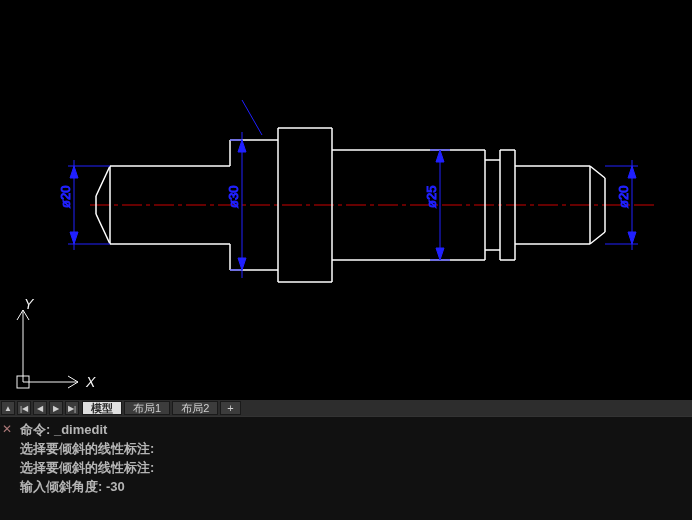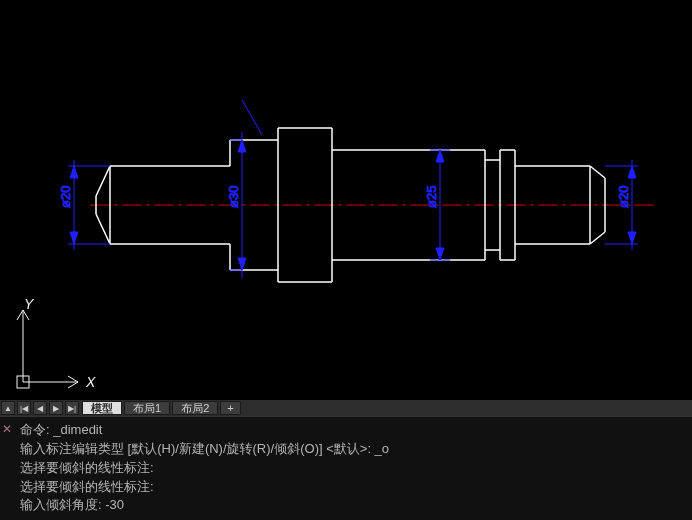--- a/index.html
+++ b/index.html
@@ -10,21 +10,21 @@
     .ucs-lbl { position: absolute; color: #f5f5f5; font-size: 14px; font-family: sans-serif; font-style: italic; }
     .ucs-lbl.y { left: 16px; top: 4px; }
     .ucs-lbl.x { left: 78px; top: 82px; }
     .tabbar { width: 100%; height: 16px; background: #2d2d2d; display: flex; align-items: center; font-size: 11px; }
     .nav-btn { background: #3c3c3c; color: #d0d0d0; width: 14px; height: 14px; display: flex; align-items: center; justify-content: center; margin: 0 1px; cursor: pointer; border: 1px solid #1a1a1a; font-size: 8px; }
     .tab { height: 14px; padding: 0 8px; margin-left: 2px; background: #3c3c3c; color: #d0d0d0; display: flex; align-items: center; cursor: pointer; border: 1px solid #1a1a1a; }
     .tab.active { background: #e0e0e0; color: #2a2a2a; font-weight: bold; }
     .tab.new { padding: 0 6px; }
     .cmdpanel { width: 100%; height: 104px; background: #111; border-top: 1px solid #333; padding: 4px 6px; font-size: 13px; line-height: 1.45; color: #b5b5b5; font-family: "Microsoft YaHei", sans-serif; position: relative; }
     .cmd-close { position: absolute; left: 2px; top: 4px; color: #a77; font-size: 12px; cursor: pointer; }
-    .cmdpanel .line { padding-left: 14px; white-space: pre; }
+    .cmdpanel .line { padding-left: 14px; white-space: pre; font-weight: bold; }
     .dim-text { fill: #2020ff; font-size: 13px; font-family: sans-serif; }
   </style>
 </head>
 <body>
 
 <div class="viewport">
   <svg width="692" height="400">
 
     <line x1="90" y1="205" x2="655" y2="205" stroke="#cc0000" stroke-width="1" stroke-dasharray="20 4 4 4"></line>
 
@@ -123,17 +123,16 @@
   <div class="nav-btn">▶|</div>
   <div class="tab active">模型</div>
   <div class="tab">布局1</div>
   <div class="tab">布局2</div>
   <div class="tab new">+</div>
 </div>
 
 <div class="cmdpanel">
   <span class="cmd-close">✕</span>
   <div class="line">命令: _dimedit</div>
-  <div class="line">输入标注编辑类型 [默认(H)/新建(N)/旋转(R)/倾斜(O)] &lt;默认&gt;: _o</div>
   <div class="line">选择要倾斜的线性标注:</div>
   <div class="line">选择要倾斜的线性标注:</div>
   <div class="line">输入倾斜角度: -30</div>
 </div>
 
 </body></html>

